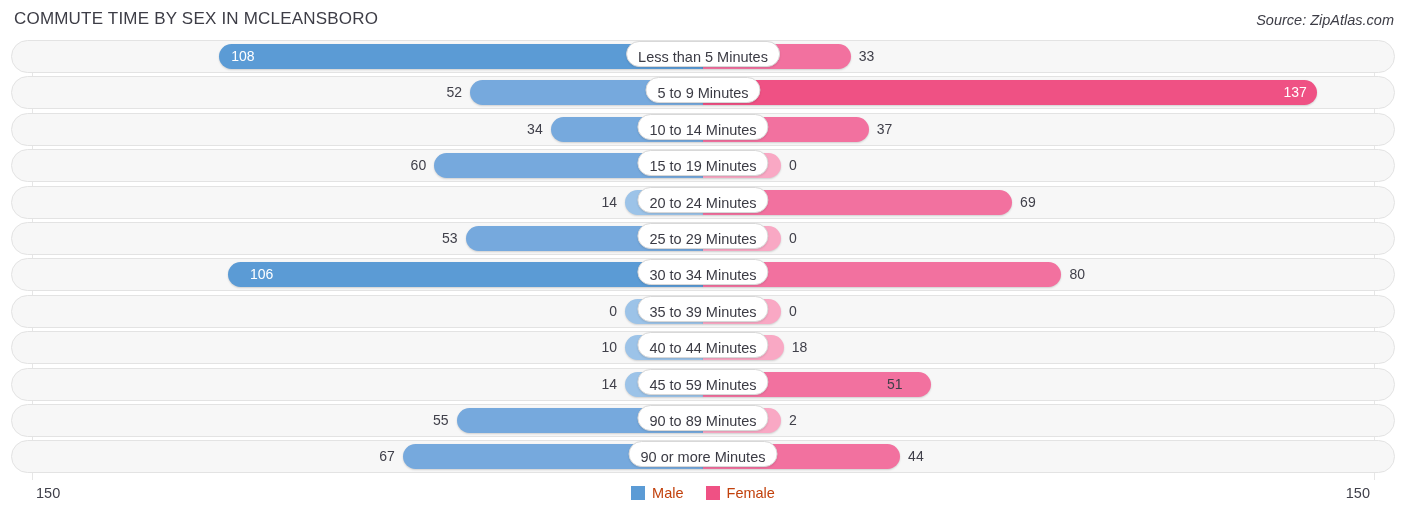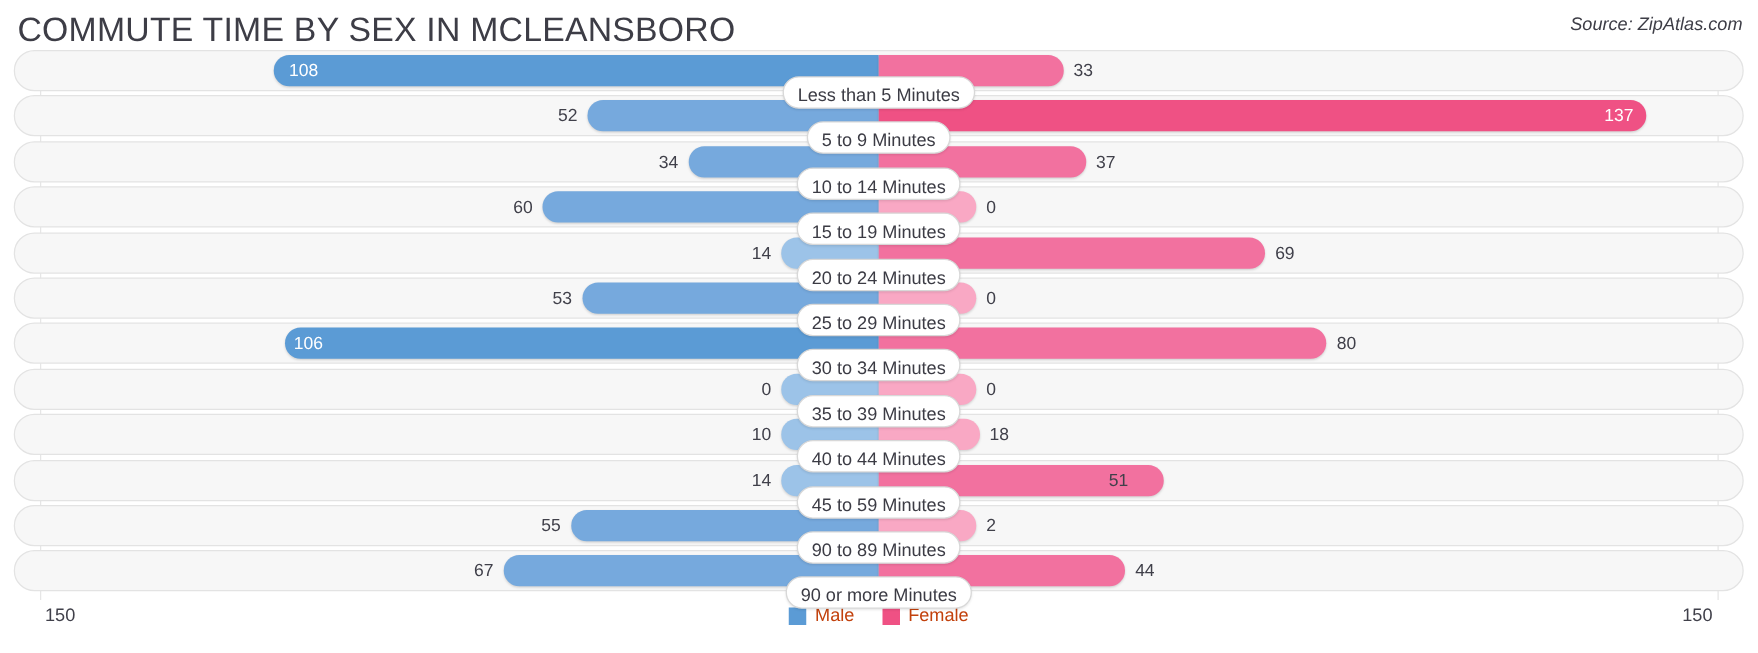--- a/index.html
+++ b/index.html
@@ -18,21 +18,21 @@
 
   
   .header {
     position: relative;
     height: 40px;
   }
   .chart-title {
     position: absolute;
     left: 14px;
     top: 9px;
-    font-size: 27px;
+    font-size: 17px;
     letter-spacing: .2px;
     color: #3d3d46;
     white-space: nowrap;
   }
   .source {
     position: absolute;
     right: 12px;
     top: 12px;
     font-size: 14.5px;
     font-style: italic;
@@ -141,21 +141,20 @@
     border-radius: 16px;
     font-size: 14.5px;
     color: #3b3b44;
     text-align: center;
     white-space: nowrap;
     padding: 0 11px;
     box-sizing: border-box;
     z-index: 5;
     transform: translateX(-50%);
     box-shadow: 0 1px 2px rgba(0,0,0,.10);
-    margin-top: 20px;
   }
 
   
   .footer {
     position: absolute;
     left: 0;
     top: 481px;
     width: 1406px;
     height: 41px;
   }
@@ -261,21 +260,21 @@
           <div class="val outside-left" style="left: 395.56px; width: 62px;">53</div>
           <div class="val outside-right" style="left: 789px; width: 62px;">0</div>
           <div class="pill" style="left: 703px;">25 to 29 Minutes</div>
         </div>
       </div>
       <div class="row">
         <div class="track"></div>
         <div class="barzone">
           <div class="bar male strong" style="left: 228.12px; width: 474.88px;"></div>
           <div class="bar female " style="left: 703px; width: 358.4px;"></div>
-          <div class="val inside" style="left: 235px; text-align: right;">106</div>
+          <div class="val inside" style="left: 250px; text-align: right;">106</div>
           <div class="val outside-right" style="left: 1069.4px; width: 62px;">80</div>
           <div class="pill" style="left: 703px;">30 to 34 Minutes</div>
         </div>
       </div>
       <div class="row">
         <div class="track"></div>
         <div class="barzone">
           <div class="bar male pale" style="left: 625px; width: 78px;"></div>
           <div class="bar female pale" style="left: 703px; width: 78px;"></div>
           <div class="val outside-left" style="left: 555px; width: 62px;">0</div>

